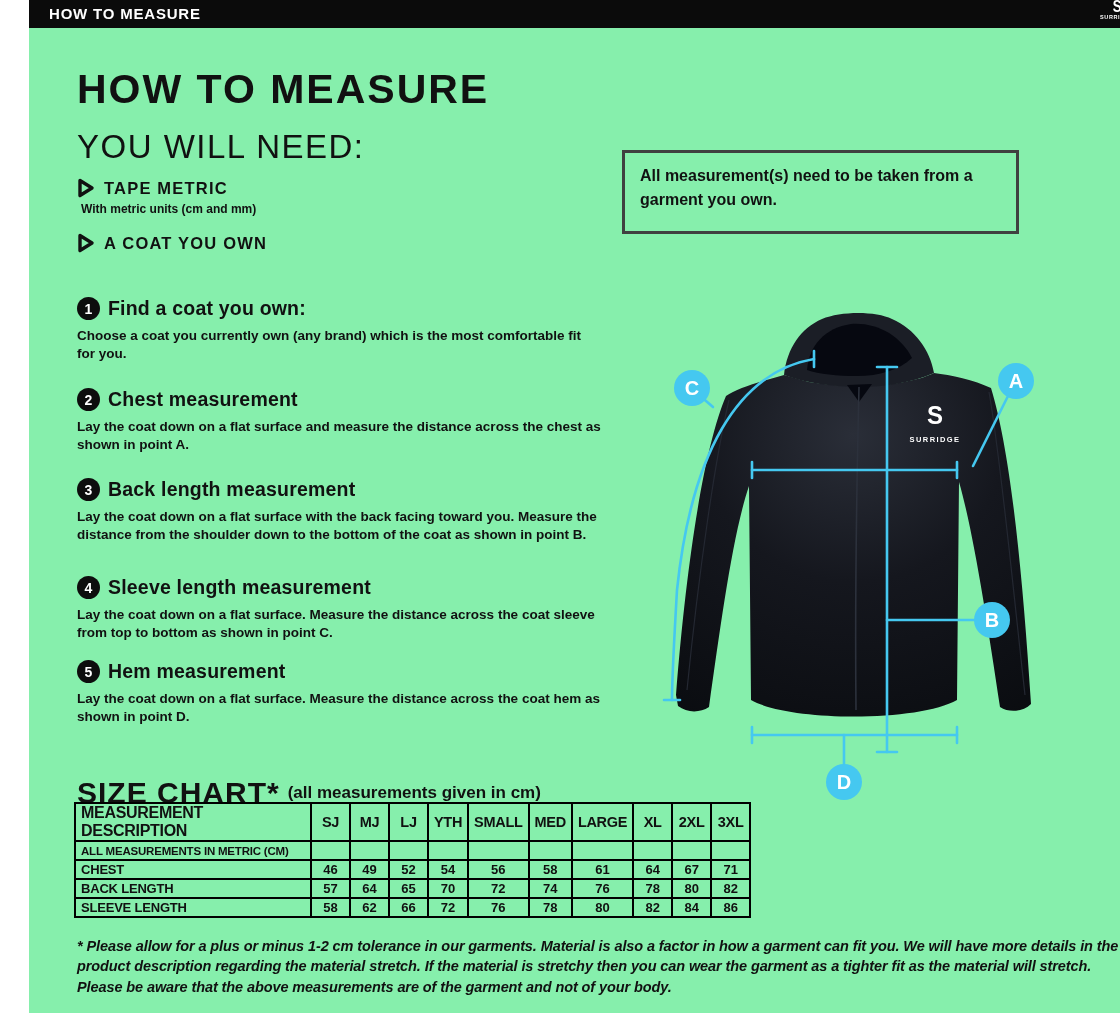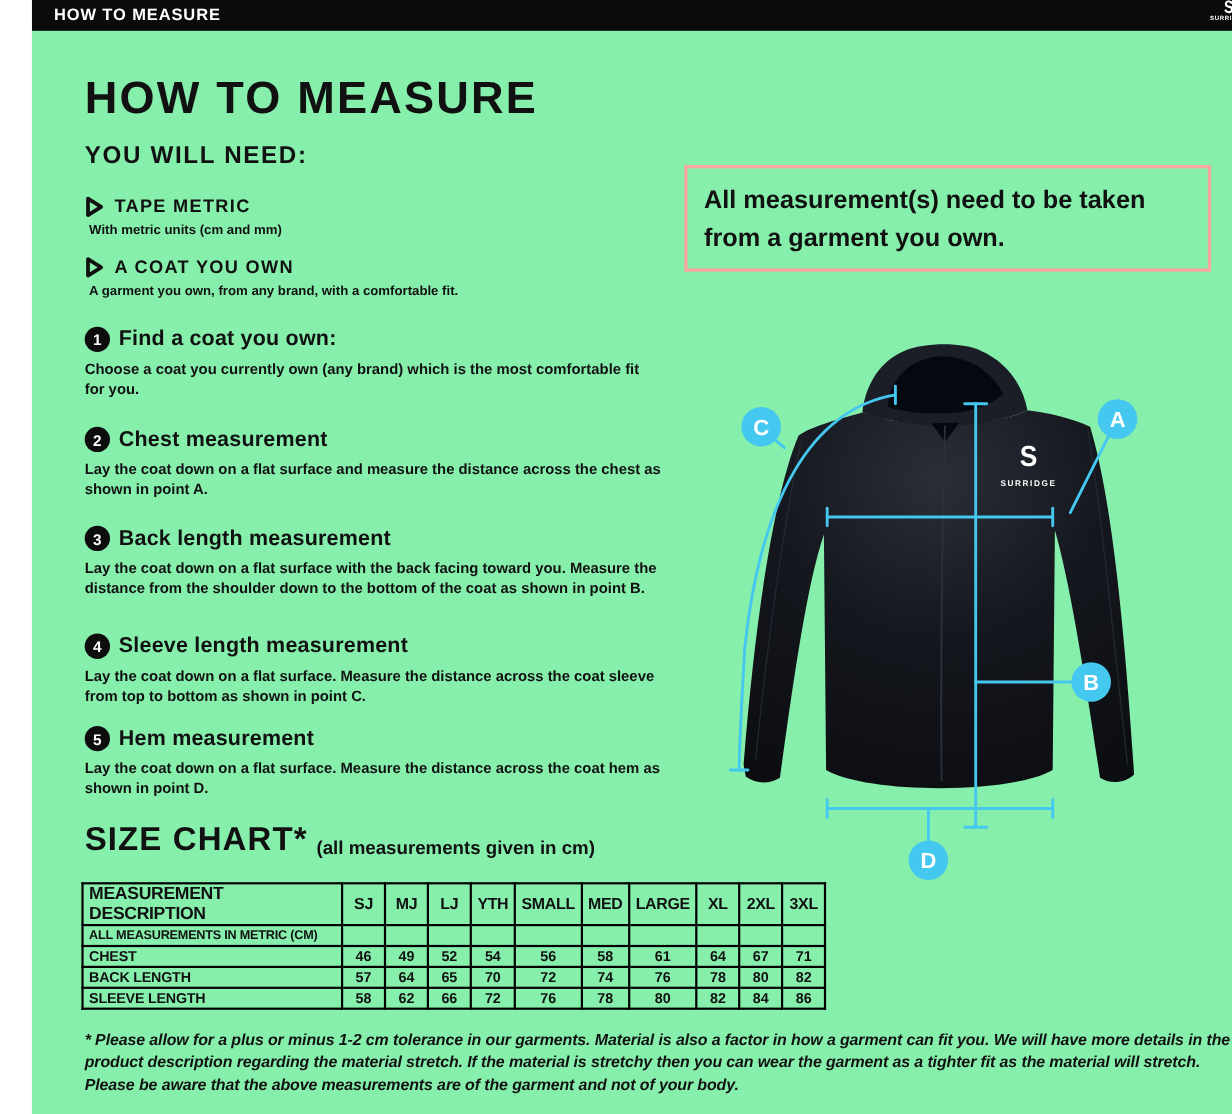--- a/index.html
+++ b/index.html
@@ -12,46 +12,46 @@
   }
   
   .topbar { position:absolute; left:0; top:0; width:1120px; height:28px; background:#0b0b0b; }
   .topbar-title { position:absolute; left:20px; top:0; line-height:28px; color:#fff; font-size:15px; font-weight:bold; letter-spacing:0.8px; }
   .topbar-logo { position:absolute; right:6px; top:1px; width:52px; height:26px; text-align:center; color:#fff; }
   .topbar-logo .s-glyph { display:block; font-size:13px; font-weight:bold; line-height:12px; transform:scaleY(1.25); }
   .topbar-logo .s-word  { display:block; font-size:5.5px; font-weight:bold; letter-spacing:0.6px; line-height:8px; }
 
   
   .h1 { position:absolute; left:48px; top:66px; font-size:41px; font-weight:bold; letter-spacing:2px; }
-  .h2 { position:absolute; left:48px; top:128px; font-size:22px; font-weight:bold; letter-spacing:1.5px; }
+  .h2 { position:absolute; left:48px; top:128px; font-size:33px; font-weight:normal; letter-spacing:1.5px; }
 
   
   .req { position:absolute; left:48px; width:540px; }
   .req-row { display:flex; align-items:center; gap:9px; }
   .req-label { font-size:16.5px; font-weight:bold; letter-spacing:1.2px; }
   .req-desc { font-size:12px; font-weight:bold; margin-top:4px; margin-left:4px; }
   .tri { width:18px; height:20px; flex:0 0 auto; }
 
   
   .step { position:absolute; left:48px; width:545px; }
   .step-head { display:flex; align-items:center; gap:8px; }
   .step-num { width:23px; height:23px; border-radius:50%; background:#0d0d0d; color:#fff;
               font-size:14px; font-weight:bold; display:flex; align-items:center; justify-content:center; flex:0 0 auto; }
   .step-title { font-size:19.5px; font-weight:bold; letter-spacing:0.2px; }
   .step-desc { margin-top:7px; font-size:13.5px; font-weight:bold; line-height:1.33; }
 
   
-  .note-box { position:absolute; left:593px; top:150px; width:479px; min-height:84px;
-              border:3px solid #fca5a5; padding:11px 15px; font-size:23px; font-weight:bold; line-height:1.5; }
+  .note-box { position:absolute; left:593px; top:150px; width:397px; min-height:84px;
+              border:3px solid #404040; padding:11px 15px; font-size:16px; font-weight:bold; line-height:1.5; }
 
   
   .diagram { position:absolute; left:600px; top:290px; width:520px; height:550px; }
 
   
-  .sc-head { position:absolute; left:48px; top:747px; display:flex; align-items:flex-end; gap:8px; }
+  .sc-head { position:absolute; left:48px; top:776px; display:flex; align-items:center; gap:8px; }
   .sc-title { font-size:30px; font-weight:bold; letter-spacing:1px; }
   .sc-sub { font-size:17px; font-weight:bold; }
   .sizes { position:absolute; left:45px; top:802px; border-collapse:collapse; table-layout:fixed; }
   .sizes td, .sizes th { border:2px solid #000; padding:0 5px; }
   .sizes th.desc-col { width:236px; text-align:left; font-size:16px; letter-spacing:-0.3px; height:29px; }
   .sizes th.size-col { width:39px; text-align:center; font-size:14.5px; letter-spacing:-0.3px; }
   .sizes td { height:19px; font-size:13px; }
   .sizes td.row-label { text-align:left; font-weight:bold; letter-spacing:-0.2px; }
   .sizes td.metric-note { font-size:11.5px; font-weight:bold; letter-spacing:-0.2px; height:18px; }
   .sizes td.val { text-align:center; font-weight:bold; }
@@ -86,21 +86,20 @@
     <div class="req-desc">With metric units (cm and mm)</div>
   </div>
 
   <div class="req" style="top:233px">
     <div class="req-row">
       <svg class="tri" viewBox="0 0 18 20">
         <path d="M3,2.5 L15,10 L3,17.5 Z" fill="none" stroke="#111" stroke-width="3.4" stroke-linejoin="round"></path>
       </svg>
       <span class="req-label">A COAT YOU OWN</span>
     </div>
-    <div class="req-desc">A garment you own, from any brand, with a comfortable fit.</div>
   </div>
 
   <div class="note-box">All measurement(s) need to be taken from a garment you own.</div>
 
   <div class="step" style="top:297px">
     <div class="step-head">
       <span class="step-num">1</span>
       <span class="step-title">Find a coat you own:</span>
     </div>
     <div class="step-desc" style="width:512px">Choose a coat you currently own (any brand) which is the most comfortable fit for you.</div>

